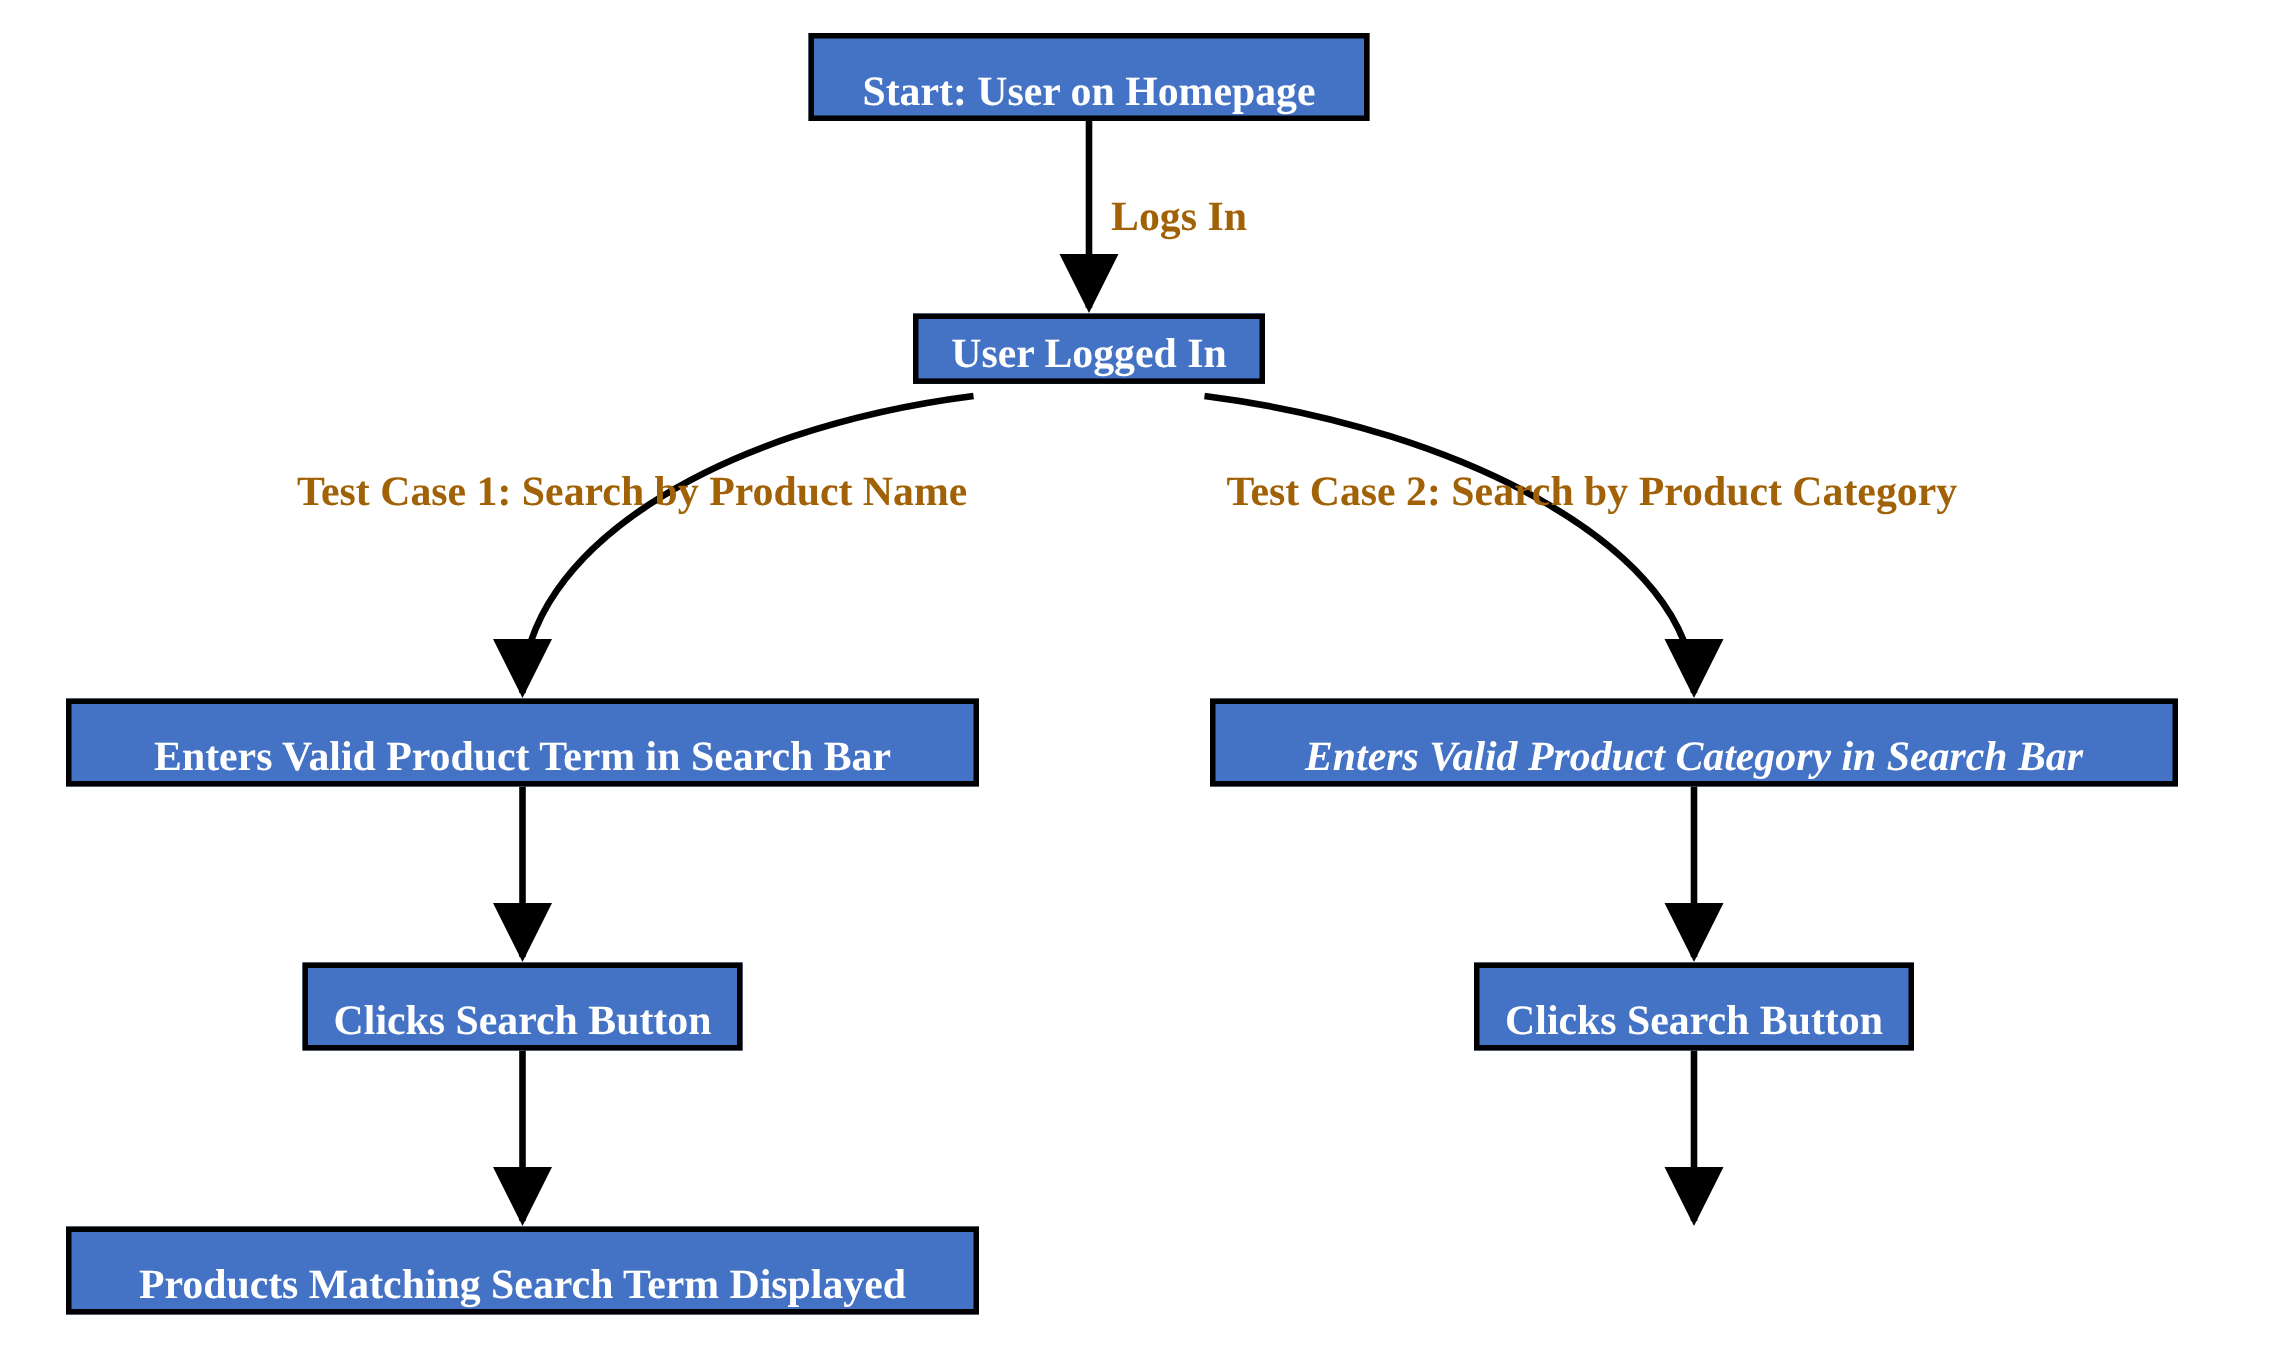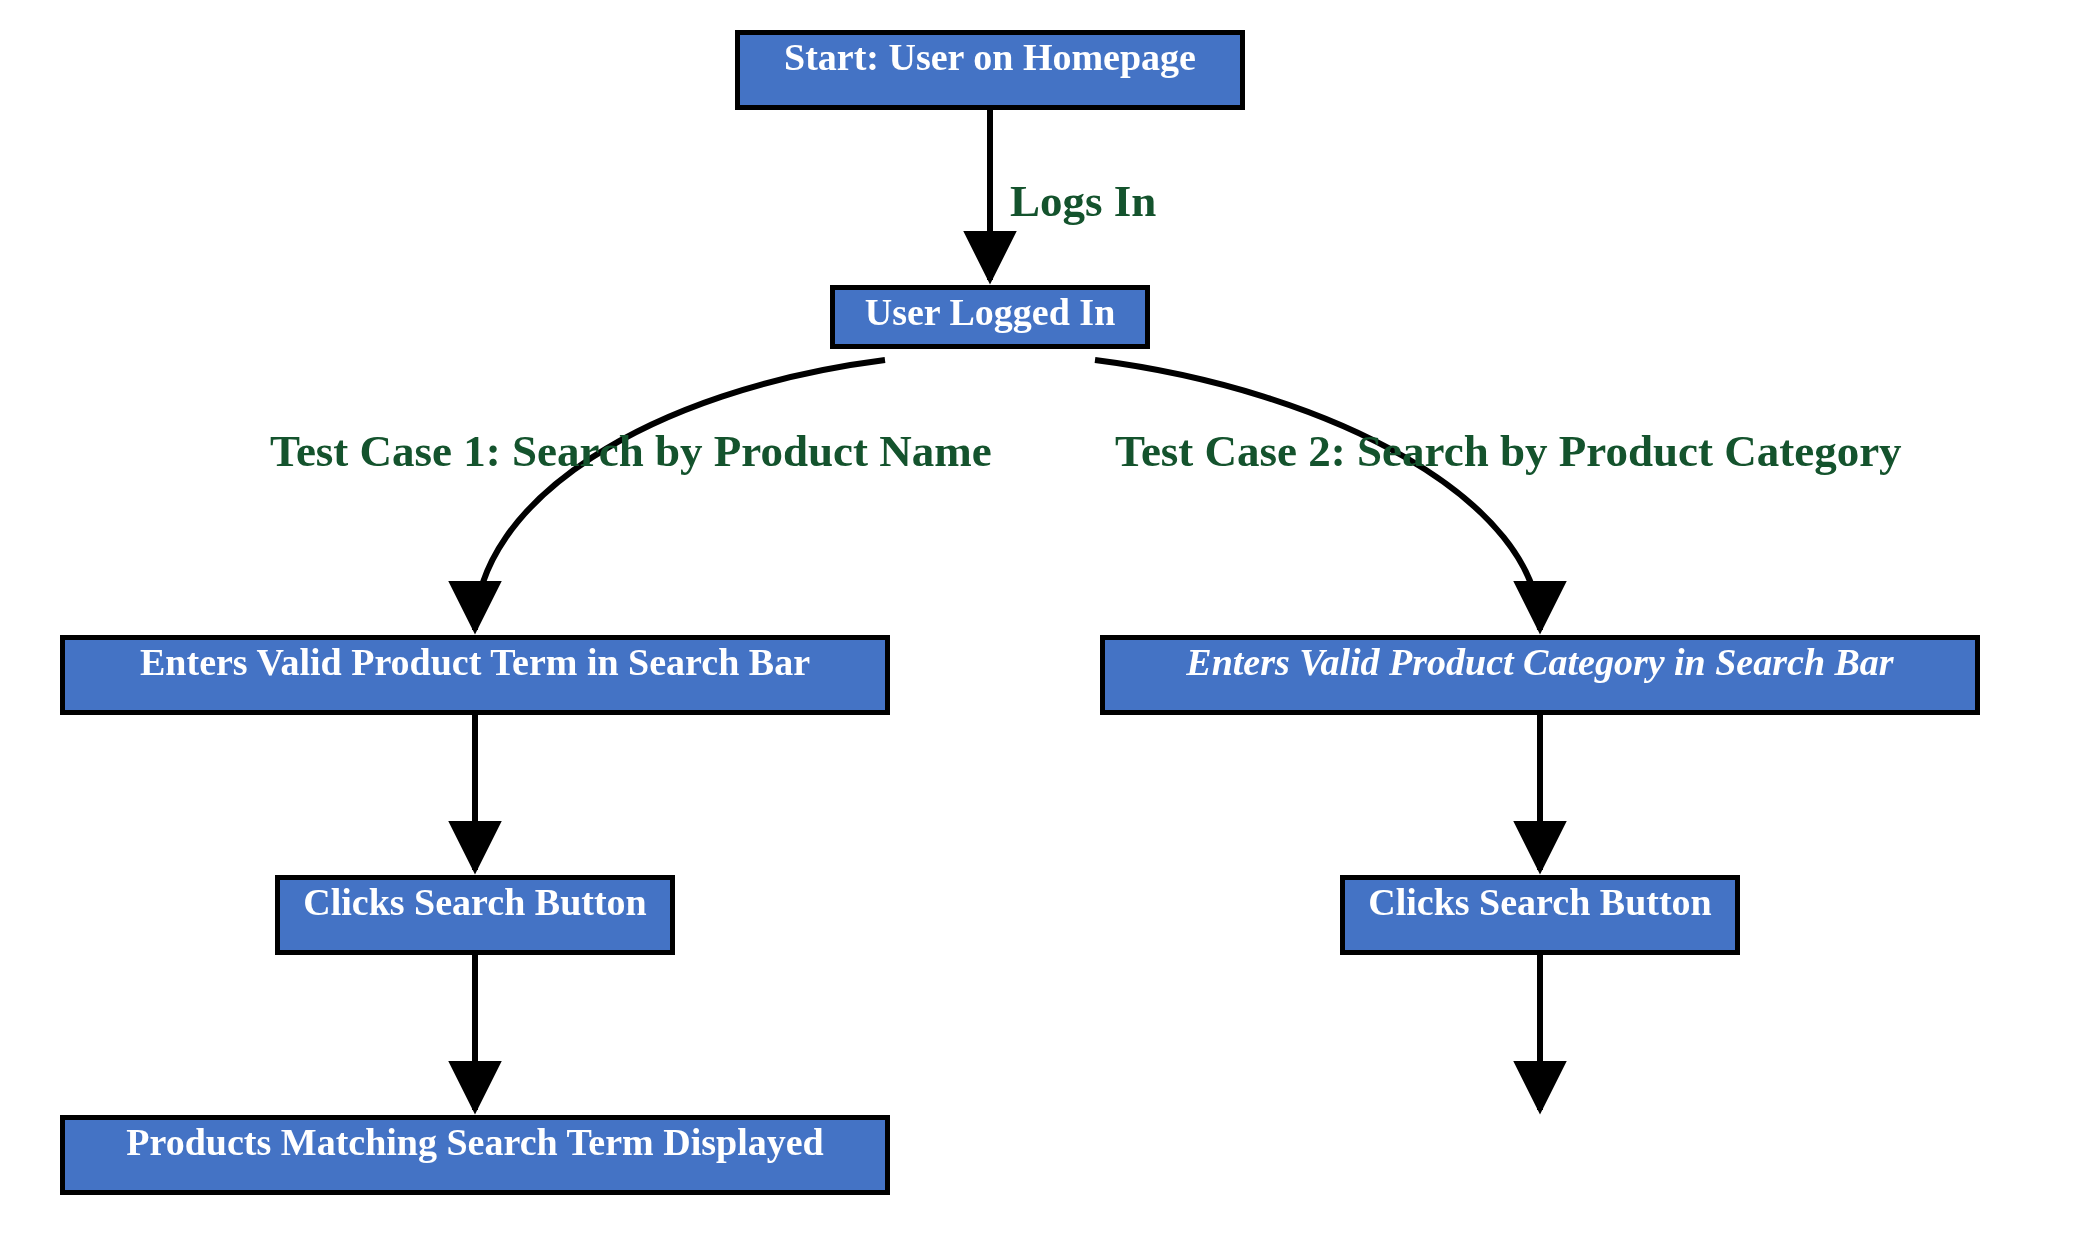--- a/index.html
+++ b/index.html
@@ -13,34 +13,34 @@
     width: 2073px;
     height: 1236px;
   }
   .box {
     position: absolute;
     background: #4473c5;
     border: 5px solid #000;
     color: #fff;
     font-weight: bold;
     display: flex;
-    align-items: flex-start;
+    align-items: flex-end;
     justify-content: center;
     text-align: center;
     box-sizing: border-box;
     padding: 0 18px;
     white-space: nowrap;
     font-size: 38px;
   }
   .lbl {
     position: absolute;
-    color: #14532d;
+    color: #a16207;
     font-weight: bold;
     white-space: nowrap;
-    font-size: 45px;
+    font-size: 38px;
   }
   svg.edges {
     position: absolute;
     left: 0; top: 0;
     width: 2073px;
     height: 1236px;
     pointer-events: none;
   }
 </style>
 </head>

